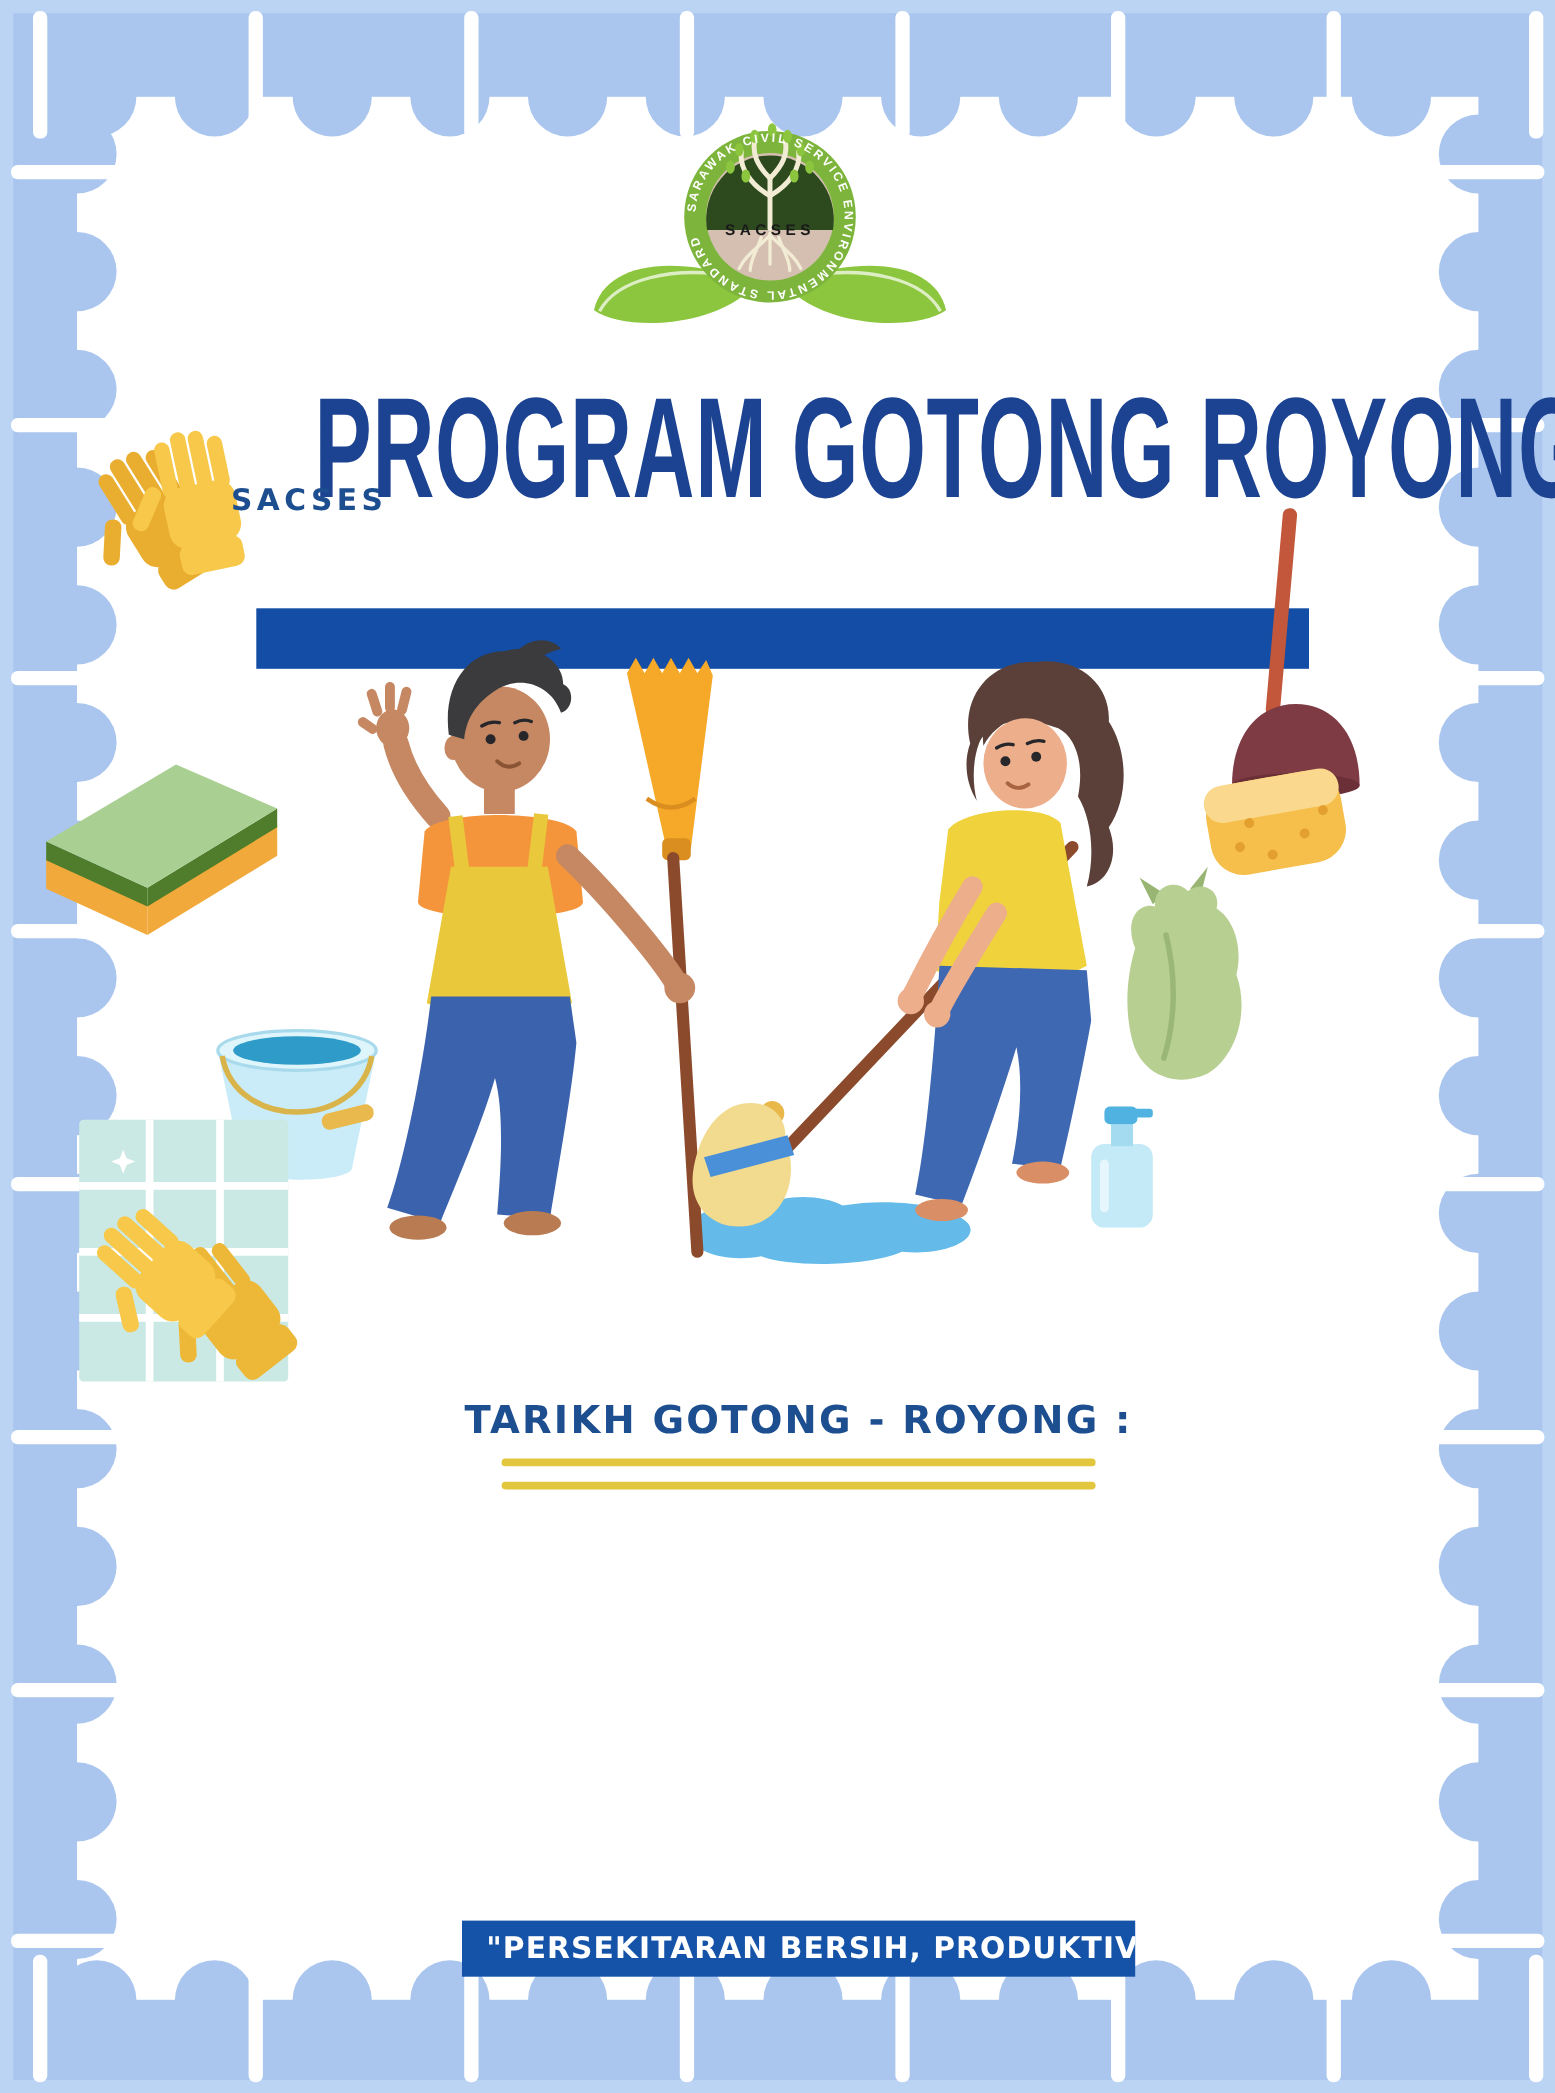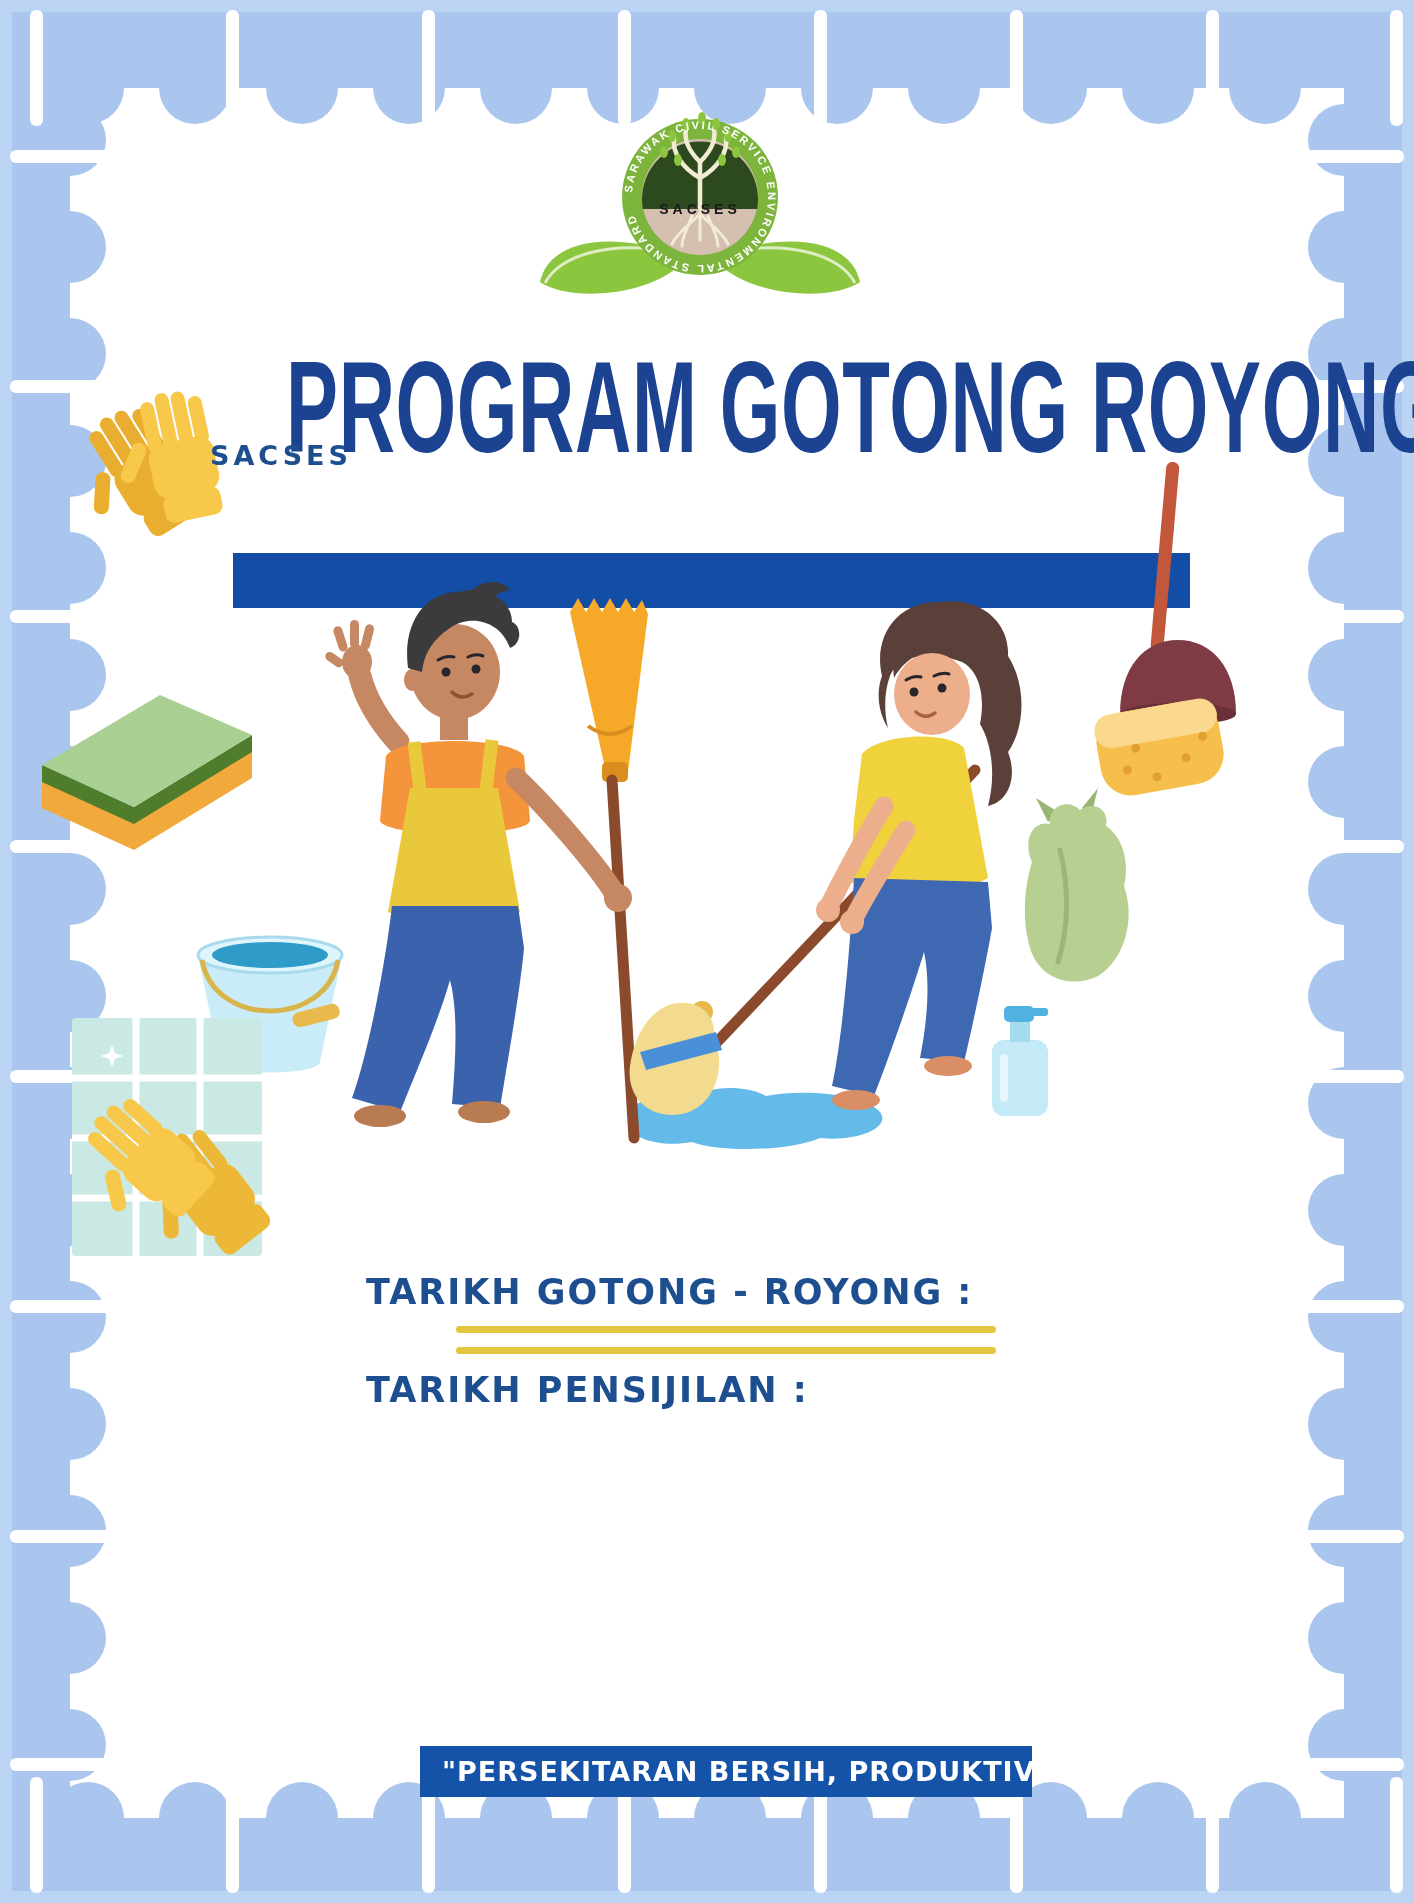--- a/index.html
+++ b/index.html
@@ -13,21 +13,21 @@
   .slit{position:absolute;background:#ffffff;border-radius:6px;}
   #art{position:absolute;left:0;top:0;z-index:3;}
   .txt{position:absolute;z-index:4;color:var(--body,#1D4E8F);}
   #title{left:70px;top:332px;width:1080px;text-align:center;
          font-family:"Liberation Sans",sans-serif;font-weight:bold;font-size:130px;
          color:var(--title,#1C4292);transform:scaleX(0.60);transform-origin:center;
          white-space:nowrap;letter-spacing:1px;}
   #title-tag{left:210px;top:440px;font-weight:bold;font-size:27px;letter-spacing:4px;}
   #accent-bar{position:absolute;left:233px;top:553px;width:957px;height:55px;
               background:var(--bar,#134DA6);z-index:3;}
-  #schedule{left:366px;top:1270px;width:720px;font-weight:bold;letter-spacing:2px;}
+  #schedule{left:366px;top:1270px;width:720px;text-align:center;font-weight:bold;letter-spacing:2px;}
   .sched-h{font-size:35px;line-height:1.3;margin-bottom:8px;}
   .sched-l1{font-size:41px;line-height:1.3;margin-bottom:6px;}
   .sched-l2{font-size:33px;line-height:1.3;margin-bottom:10px;}
   .divider{height:7px;width:540px;margin:10px auto 14px auto;border-radius:4px;
            background:var(--divider,#E2C63D);}
   #footer-banner{position:absolute;left:420px;top:1746px;width:612px;height:51px;
                  background:var(--banner-bg,#1553A8);z-index:4;overflow:hidden;
                  display:flex;align-items:center;}
   #footer-banner span{color:var(--banner-text,#ffffff);font-weight:bold;font-size:27px;
                  letter-spacing:1px;white-space:nowrap;padding-left:22px;}
@@ -344,20 +344,19 @@
     </g>
   </svg>
 
   <div id="title" class="txt">PROGRAM GOTONG ROYONG</div>
   <div id="title-tag" class="txt">SACSES</div>
 
   <div id="schedule" class="txt">
     <div class="sched-h">TARIKH GOTONG - ROYONG :</div>
     <div class="divider"></div>
     <div class="divider"></div>
-    <div class="sched-h">TARIKH PENSIJILAN :</div>
   </div>
 
   <div id="footer-banner">
     <span>"PERSEKITARAN BERSIH, PRODUKTIVITI MENING</span>
   </div>
 
 </div>
 
 </body></html>

